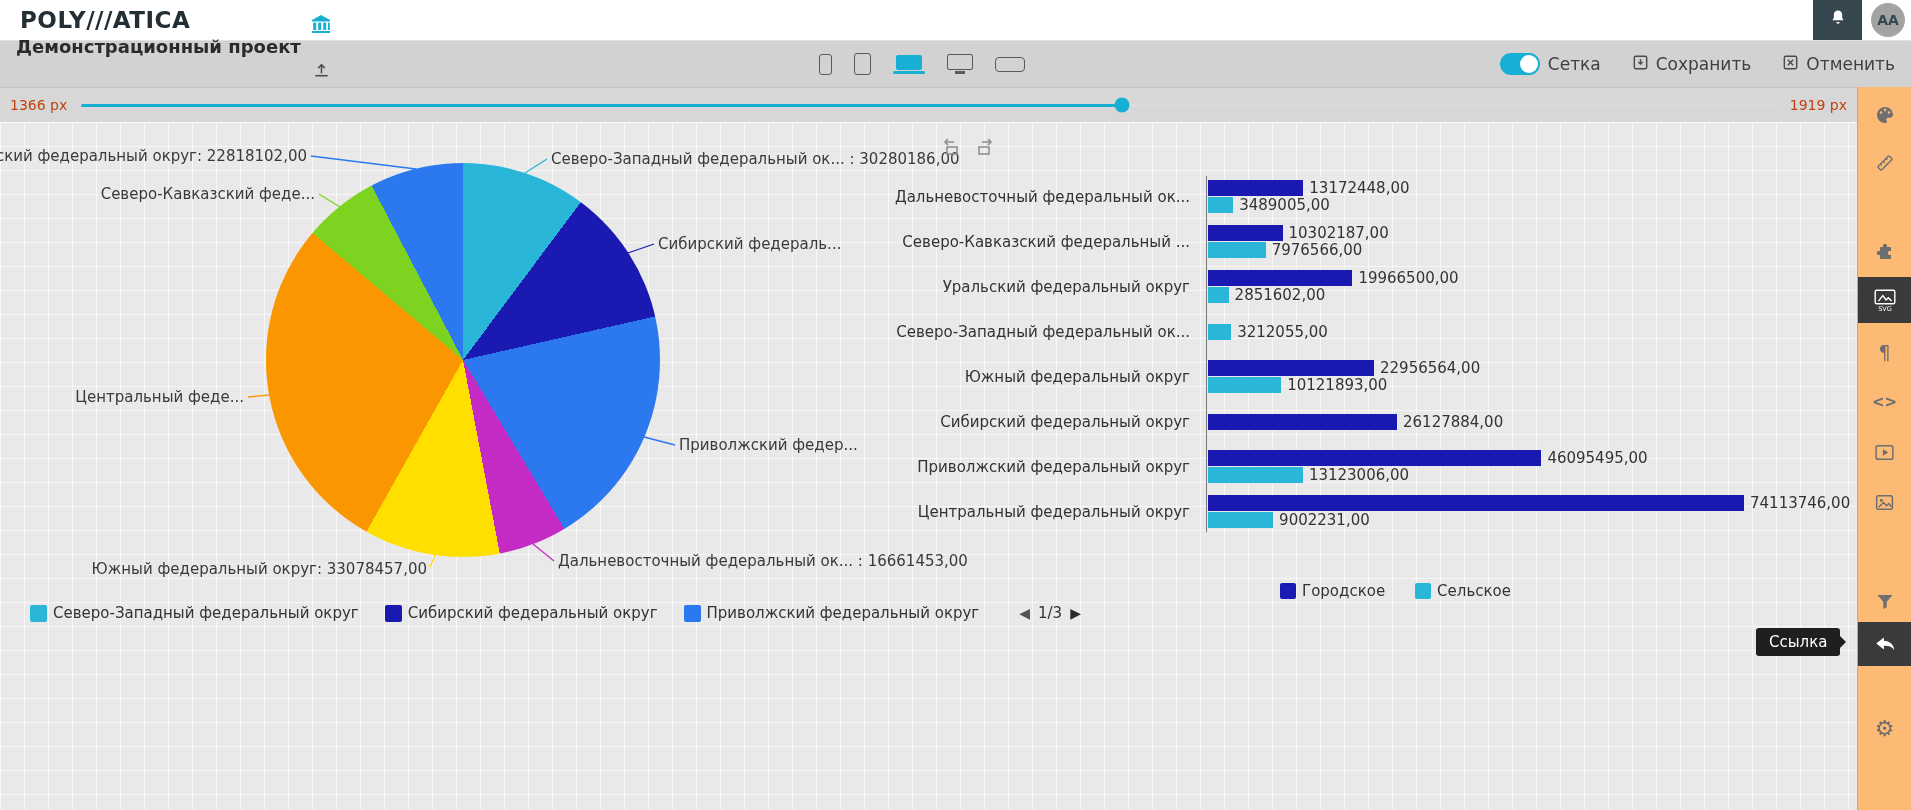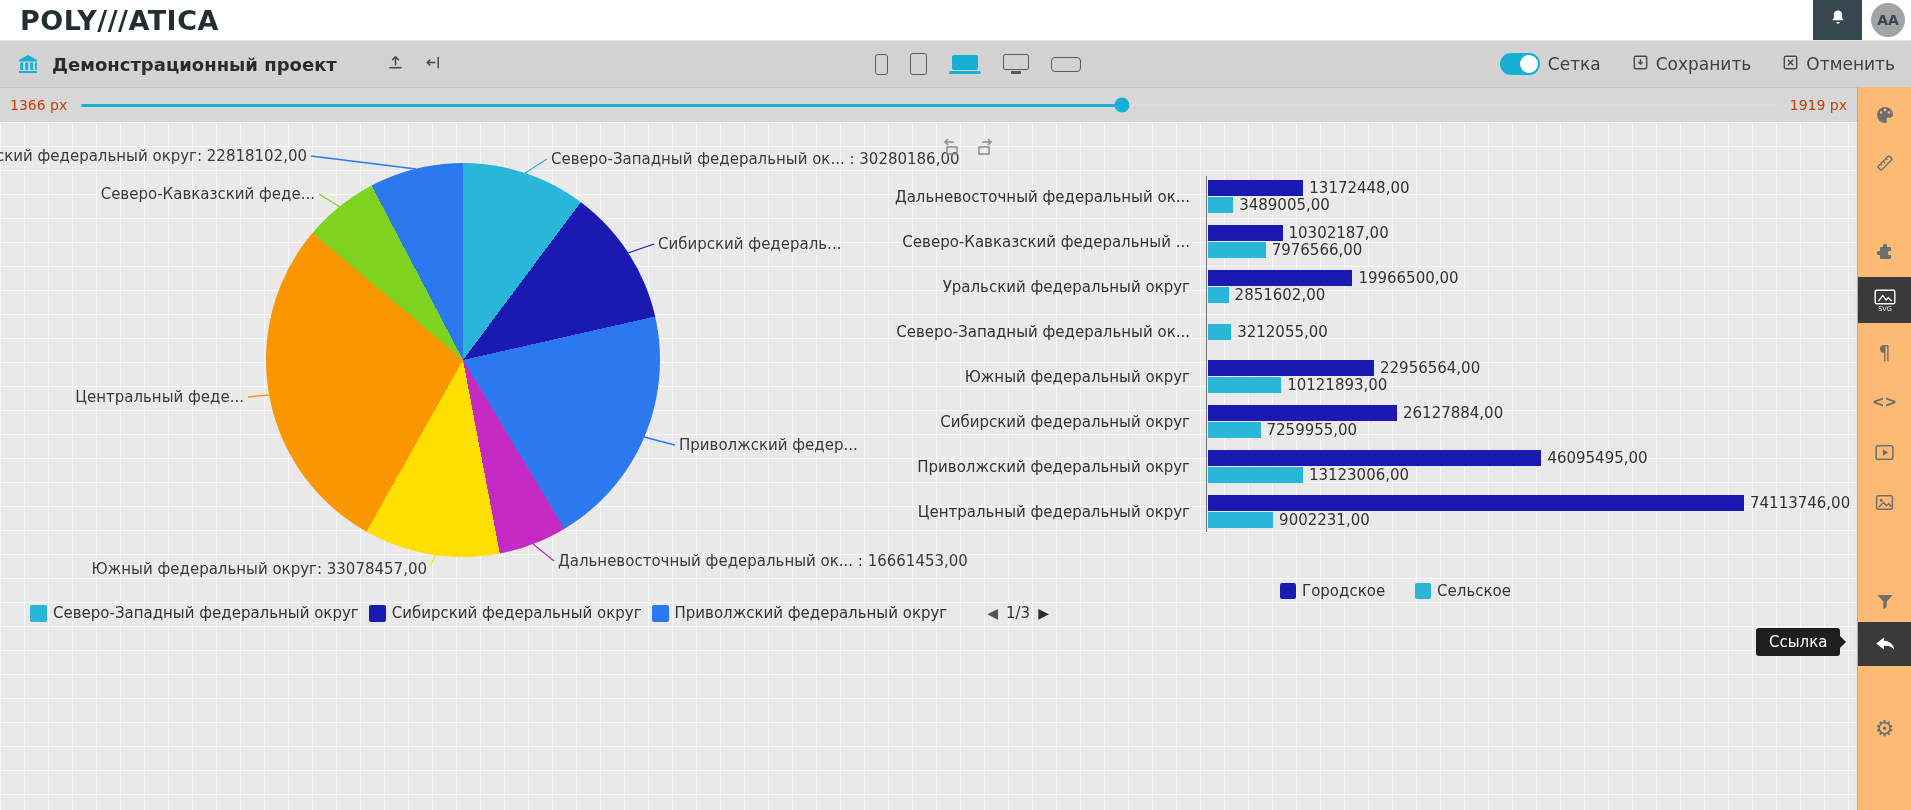--- a/index.html
+++ b/index.html
@@ -3,32 +3,32 @@
 <meta charset="utf-8">
 <title>Polymatica</title>
 <style>
   * { margin:0; padding:0; box-sizing:border-box; }
   html,body { width:1911px; height:810px; overflow:hidden;
     font-family:"DejaVu Sans","Liberation Sans",sans-serif; background:#e9e9e9; }
 
   
   .topbar { height:41px; background:#ffffff; display:flex; align-items:center;
     padding-left:20px; border-bottom:1px solid #e2e2e2; }
-  .logo { font-size:27px; font-weight:800; letter-spacing:.5px; color:#232f34; }
+  .logo { font-size:23px; font-weight:800; letter-spacing:.5px; color:#232f34; }
   .topbar-right { margin-left:auto; display:flex; align-items:center; height:100%; }
   .bell-btn { width:49px; height:100%; background:#37474f; display:flex;
     align-items:center; justify-content:center; cursor:pointer; }
   .avatar { width:34px; height:34px; border-radius:50%; background:#a3a3a3;
     color:#37474f; font-size:14px; font-weight:700; display:flex; align-items:center;
     justify-content:center; margin:0 6px 0 9px; cursor:pointer; }
 
   
   .toolbar { height:46px; background:#d2d2d2; display:flex; align-items:center;
     padding:0 16px; justify-content:space-between; }
-  .tb-group { display:flex; align-items:center; }
+  .tb-group { display:flex; align-items:flex-end;flex-direction:column; }
   .proj-icon { display:flex; margin-right:12px; }
   .proj-title { font-size:18px; font-weight:600; color:#2b2b2b; margin-right:44px; white-space:nowrap; }
   .icon-btn { background:none; border:none; display:flex; align-items:center;
     justify-content:center; width:30px; height:30px; cursor:pointer; margin-right:8px; }
   .devices { display:flex; align-items:center; gap:22px; }
   .dev { background:none; border:none; display:flex; flex-direction:column;
     align-items:center; justify-content:center; cursor:pointer; height:30px; }
   .dev-phone  { width:13px; height:21px; border:1.5px solid #5a5a5a; border-radius:3px; }
   .dev-tablet { width:17px; height:22px; border:1.5px solid #5a5a5a; border-radius:3px; }
   .dev-laptop-screen { width:26px; height:15px; background:#17b0d4; border-radius:2px; }
@@ -241,21 +241,21 @@
           <div class="callout" style="left: 658px; top: 113px;">Сибирский федераль...</div>
           <div class="callout" style="left: 679px; top: 314px;">Приволжский федер...</div>
           <div class="callout" style="left: 558px; top: 430px;">Дальневосточный федеральный ок... : 16661453,00</div>
           <div class="callout" style="right: 1430px; top: 438px;">Южный федеральный округ: 33078457,00</div>
           <div class="callout" style="right: 1613px; top: 266px;">Центральный феде...</div>
           <div class="callout" style="right: 1542px; top: 63px;">Северо-Кавказский феде...</div>
           <div class="callout" style="right: 1550px; top: 25px;">Уральский федеральный округ: 22818102,00</div>
         </div>
 
       <div class="pie-legend">
-        <div style="display:flex;align-items:center;gap:10px;" id="pie-legend-items">
+        <div style="display:flex;align-items:center;gap:26px;" id="pie-legend-items">
             <div class="leg-item">
               <span class="leg-sw" style="background: rgb(41, 182, 216);"></span>
               <span class="leg-txt">Северо-Западный федеральный округ</span>
             </div>
             <div class="leg-item">
               <span class="leg-sw" style="background: rgb(26, 26, 179);"></span>
               <span class="leg-txt">Сибирский федеральный округ</span>
             </div>
             <div class="leg-item">
               <span class="leg-sw" style="background: rgb(43, 120, 239);"></span>
@@ -350,24 +350,20 @@
                 </div>
               </div>
             </div>
             <div class="bar-row">
               <div class="bar-cat">Сибирский федеральный округ</div>
               <div class="bar-pair">
                 <div class="bar-line">
                   <div class="bar-seg" style="width: 189px; background: rgb(26, 26, 179);"></div>
                   <span class="bar-val">26127884,00</span>
                 </div>
-                <div class="bar-line">
-                  <div class="bar-seg" style="width: 52.5px; background: rgb(41, 182, 216);"></div>
-                  <span class="bar-val">7259955,00</span>
-                </div>
               </div>
             </div>
             <div class="bar-row">
               <div class="bar-cat">Приволжский федеральный округ</div>
               <div class="bar-pair">
                 <div class="bar-line">
                   <div class="bar-seg" style="width: 333.4px; background: rgb(26, 26, 179);"></div>
                   <span class="bar-val">46095495,00</span>
                 </div>
                 <div class="bar-line">

